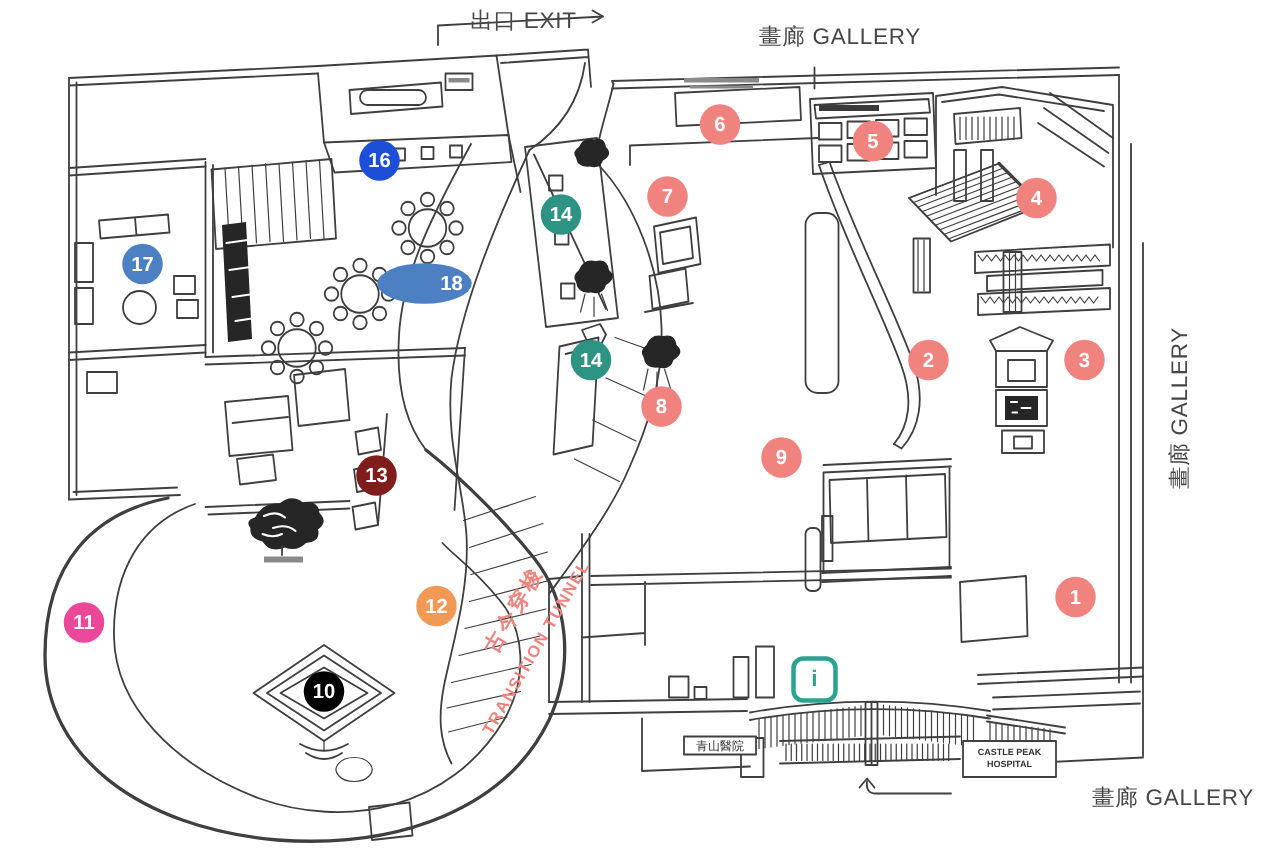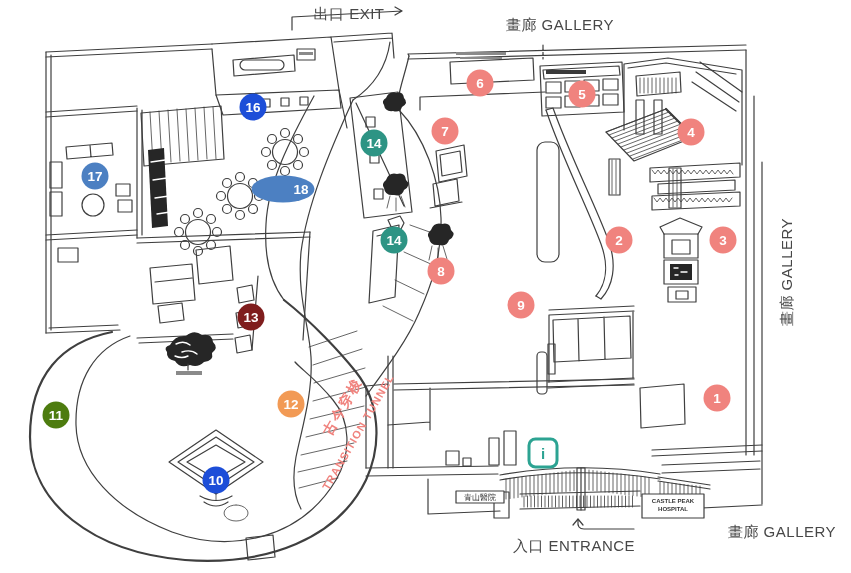--- a/index.html
+++ b/index.html
@@ -261,36 +261,35 @@
   </g>
   <g class="thin">
     <path d="M634,529 L584,529 Q577,529 578,521 M578,519 L573,525 M578,519 L583,525"></path>
   </g>
 </svg>
 
   <div class="lbl" style="left:349px;top:14px">出口 EXIT</div>
   <div class="lbl" style="left:560px;top:25px">畫廊 GALLERY</div>
   <div class="lbl rot" style="left:787px;top:272px">畫廊 GALLERY</div>
   <div class="lbl" style="left:782px;top:532px">畫廊 GALLERY</div>
-  <div class="lbl" style="left:574px;top:546px">入口 ENTRANCE</div>
   <div class="lbl tunnel-zh" style="left:343px;top:407px">古今穿梭</div>
   <div class="lbl tunnel-en" style="left:358px;top:432px">TRANSITION TUNNEL</div>
 
   <div id="markers">
       <div class="marker" style="left: 717px; top: 398px; background: rgb(240, 131, 126);">1</div>
       <div class="marker" style="left: 619px; top: 240px; background: rgb(240, 131, 126);">2</div>
       <div class="marker" style="left: 723px; top: 240px; background: rgb(240, 131, 126);">3</div>
       <div class="marker" style="left: 691px; top: 132px; background: rgb(240, 131, 126);">4</div>
       <div class="marker" style="left: 582px; top: 94px; background: rgb(240, 131, 126);">5</div>
       <div class="marker" style="left: 480px; top: 83px; background: rgb(240, 131, 126);">6</div>
       <div class="marker" style="left: 445px; top: 131px; background: rgb(240, 131, 126);">7</div>
       <div class="marker" style="left: 441px; top: 271px; background: rgb(240, 131, 126);">8</div>
       <div class="marker" style="left: 521px; top: 305px; background: rgb(240, 131, 126);">9</div>
-      <div class="marker" style="left: 216px; top: 461px; background: #1d4ed8; margin-top: 19px;">10</div>
-      <div class="marker" style="left: 56px; top: 415px; background: #4d7c0f; text-align: right;">11</div>
+      <div class="marker" style="left: 216px; top: 461px; background: #000000;">10</div>
+      <div class="marker" style="left: 56px; top: 415px; background: #ec4899; text-align: right;">11</div>
       <div class="marker" style="left: 291px; top: 404px; background: rgb(242, 154, 85);">12</div>
       <div class="marker" style="left: 251px; top: 317px; background: #7f1d1d;">13</div>
       <div class="marker" style="left: 394px; top: 240px; background: rgb(45, 148, 132);">14</div>
       <div class="marker" style="left: 374px; top: 143px; background: rgb(45, 148, 132);">14</div>
       <div class="marker" style="left: 253px; top: 107px; background: #1d4ed8;">16</div>
       <div class="marker" style="left: 95px; top: 176px; background: rgb(76, 128, 194);">17</div>
       <div class="marker" style="left: 283px; top: 189px; background: rgb(76, 128, 194); padding-left: 36px;">18</div>
       <div class="marker info" style="left: 543px; top: 453px; border-color: rgb(44, 163, 146); color: rgb(44, 163, 146);">i</div>
     </div>
 </div>

